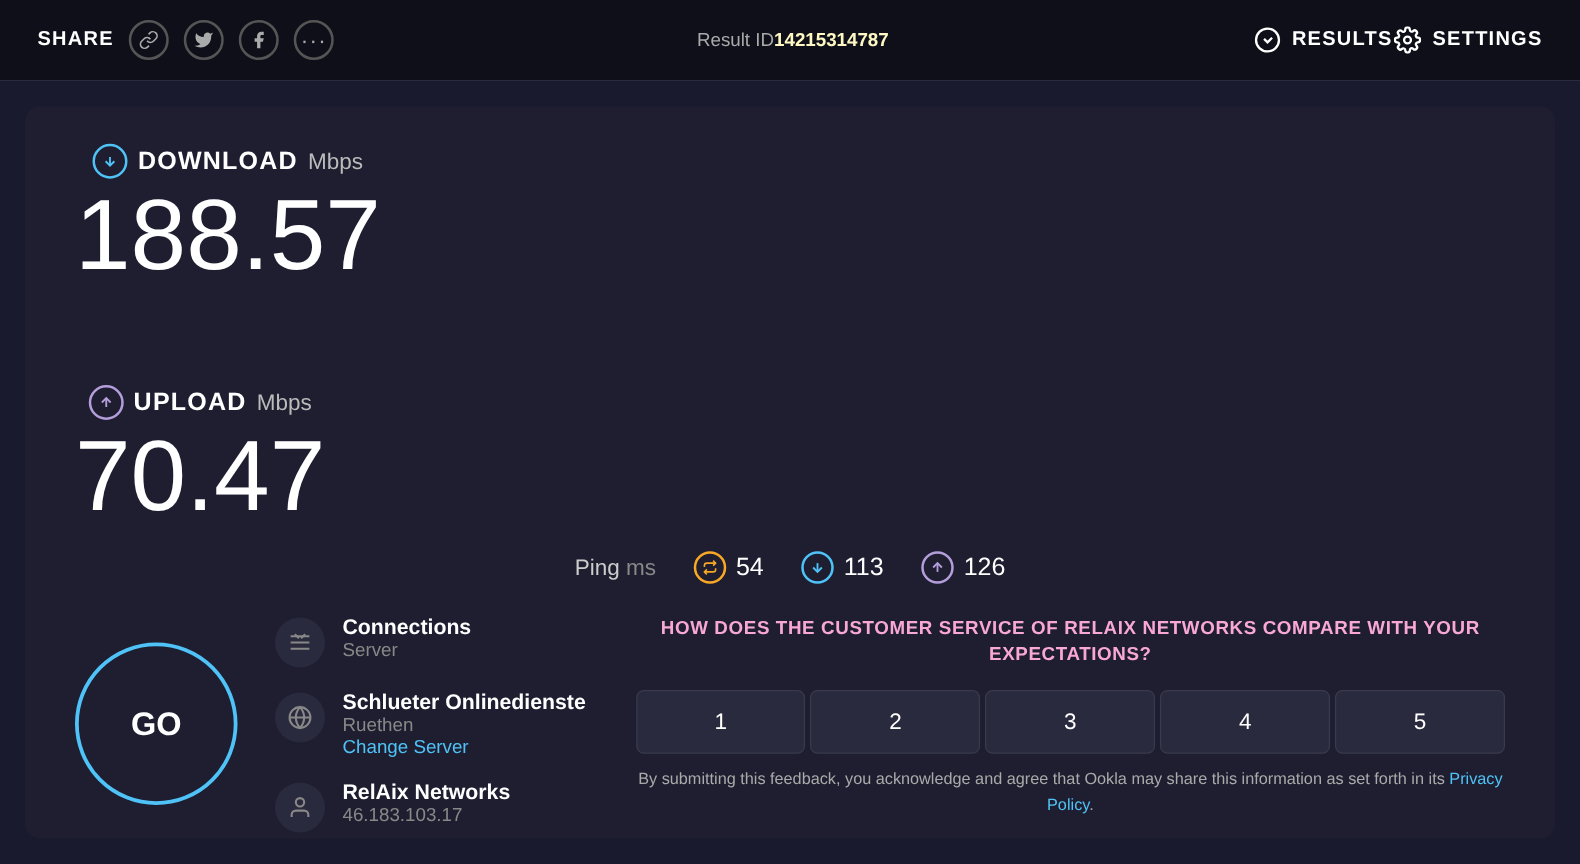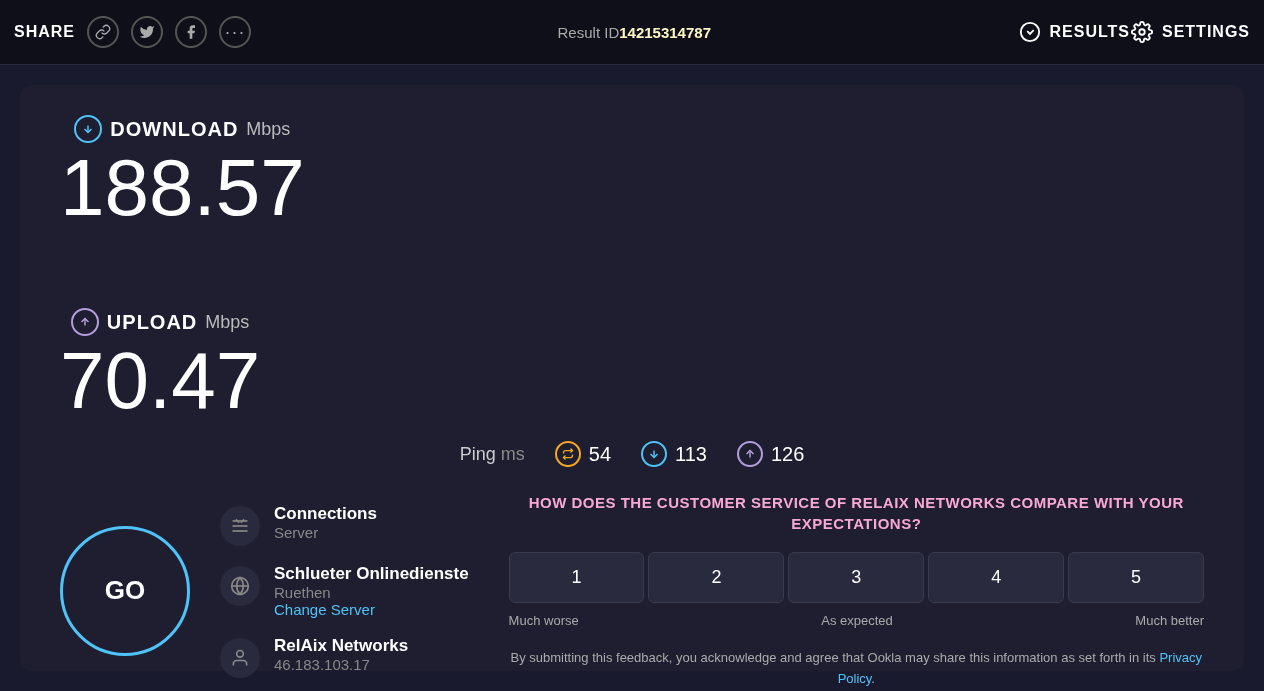--- a/index.html
+++ b/index.html
@@ -11,21 +11,21 @@
       height: 691px;
       overflow: hidden;
     }
 
     
     .topbar {
       background: #0f0f1a;
       display: flex;
       align-items: center;
       justify-content: space-between;
-      padding: 0 14px;
+      padding: 0 30px;
       height: 65px;
       border-bottom: 1px solid #2a2a3e;
     }
     .share-section {
       display: flex;
       align-items: center;
       gap: 12px;
     }
     .share-label {
       font-size: 16px;
@@ -507,25 +507,20 @@
       <div class="feedback-title">HOW DOES THE CUSTOMER SERVICE OF RELAIX NETWORKS COMPARE WITH YOUR EXPECTATIONS?</div>
 
       <div class="rating-row">
         <div class="rating-btn">1</div>
         <div class="rating-btn">2</div>
         <div class="rating-btn">3</div>
         <div class="rating-btn">4</div>
         <div class="rating-btn">5</div>
       </div>
 
-      <div class="rating-labels">
-        <span class="rating-label-text">Much worse</span>
-        <span class="rating-label-text">As expected</span>
-        <span class="rating-label-text">Much better</span>
-      </div>
 
       <div class="feedback-note">
         <span>By submitting this feedback, you acknowledge and
 agree that Ookla may share this information as set
 forth in its</span>
         <a class="privacy-link">Privacy Policy</a><span>.</span>
       </div>
     </div>
 
   </div>

